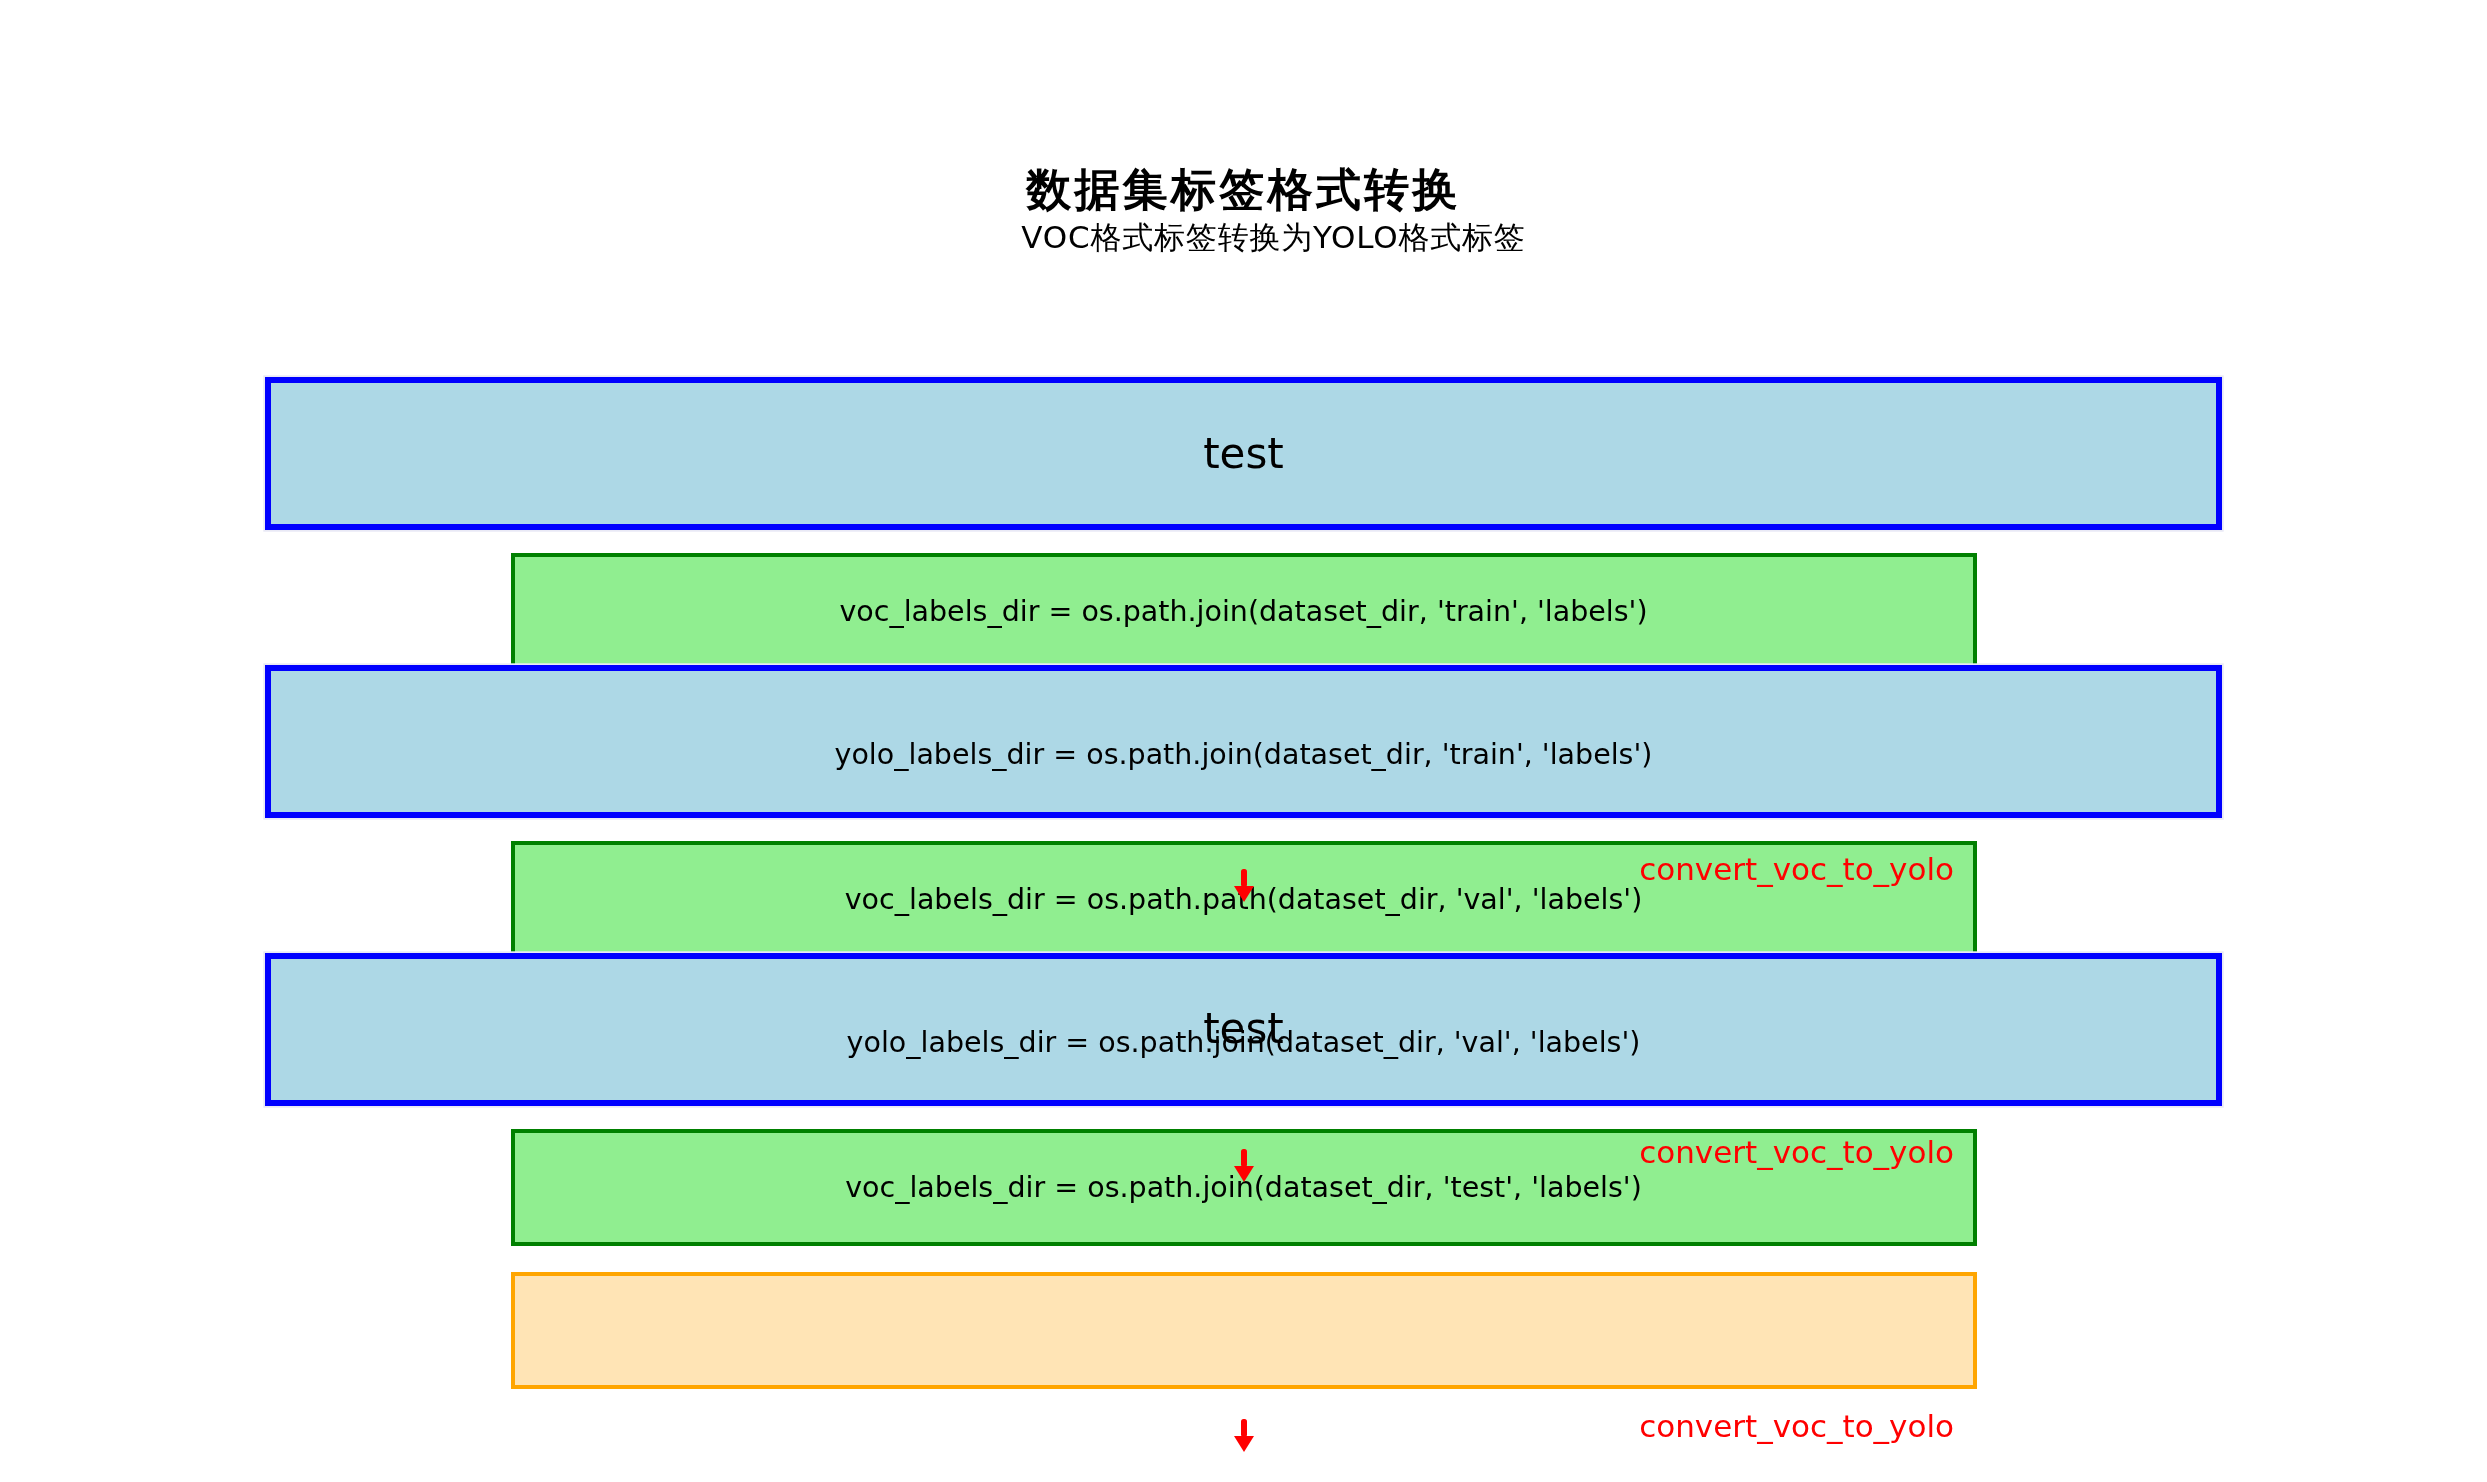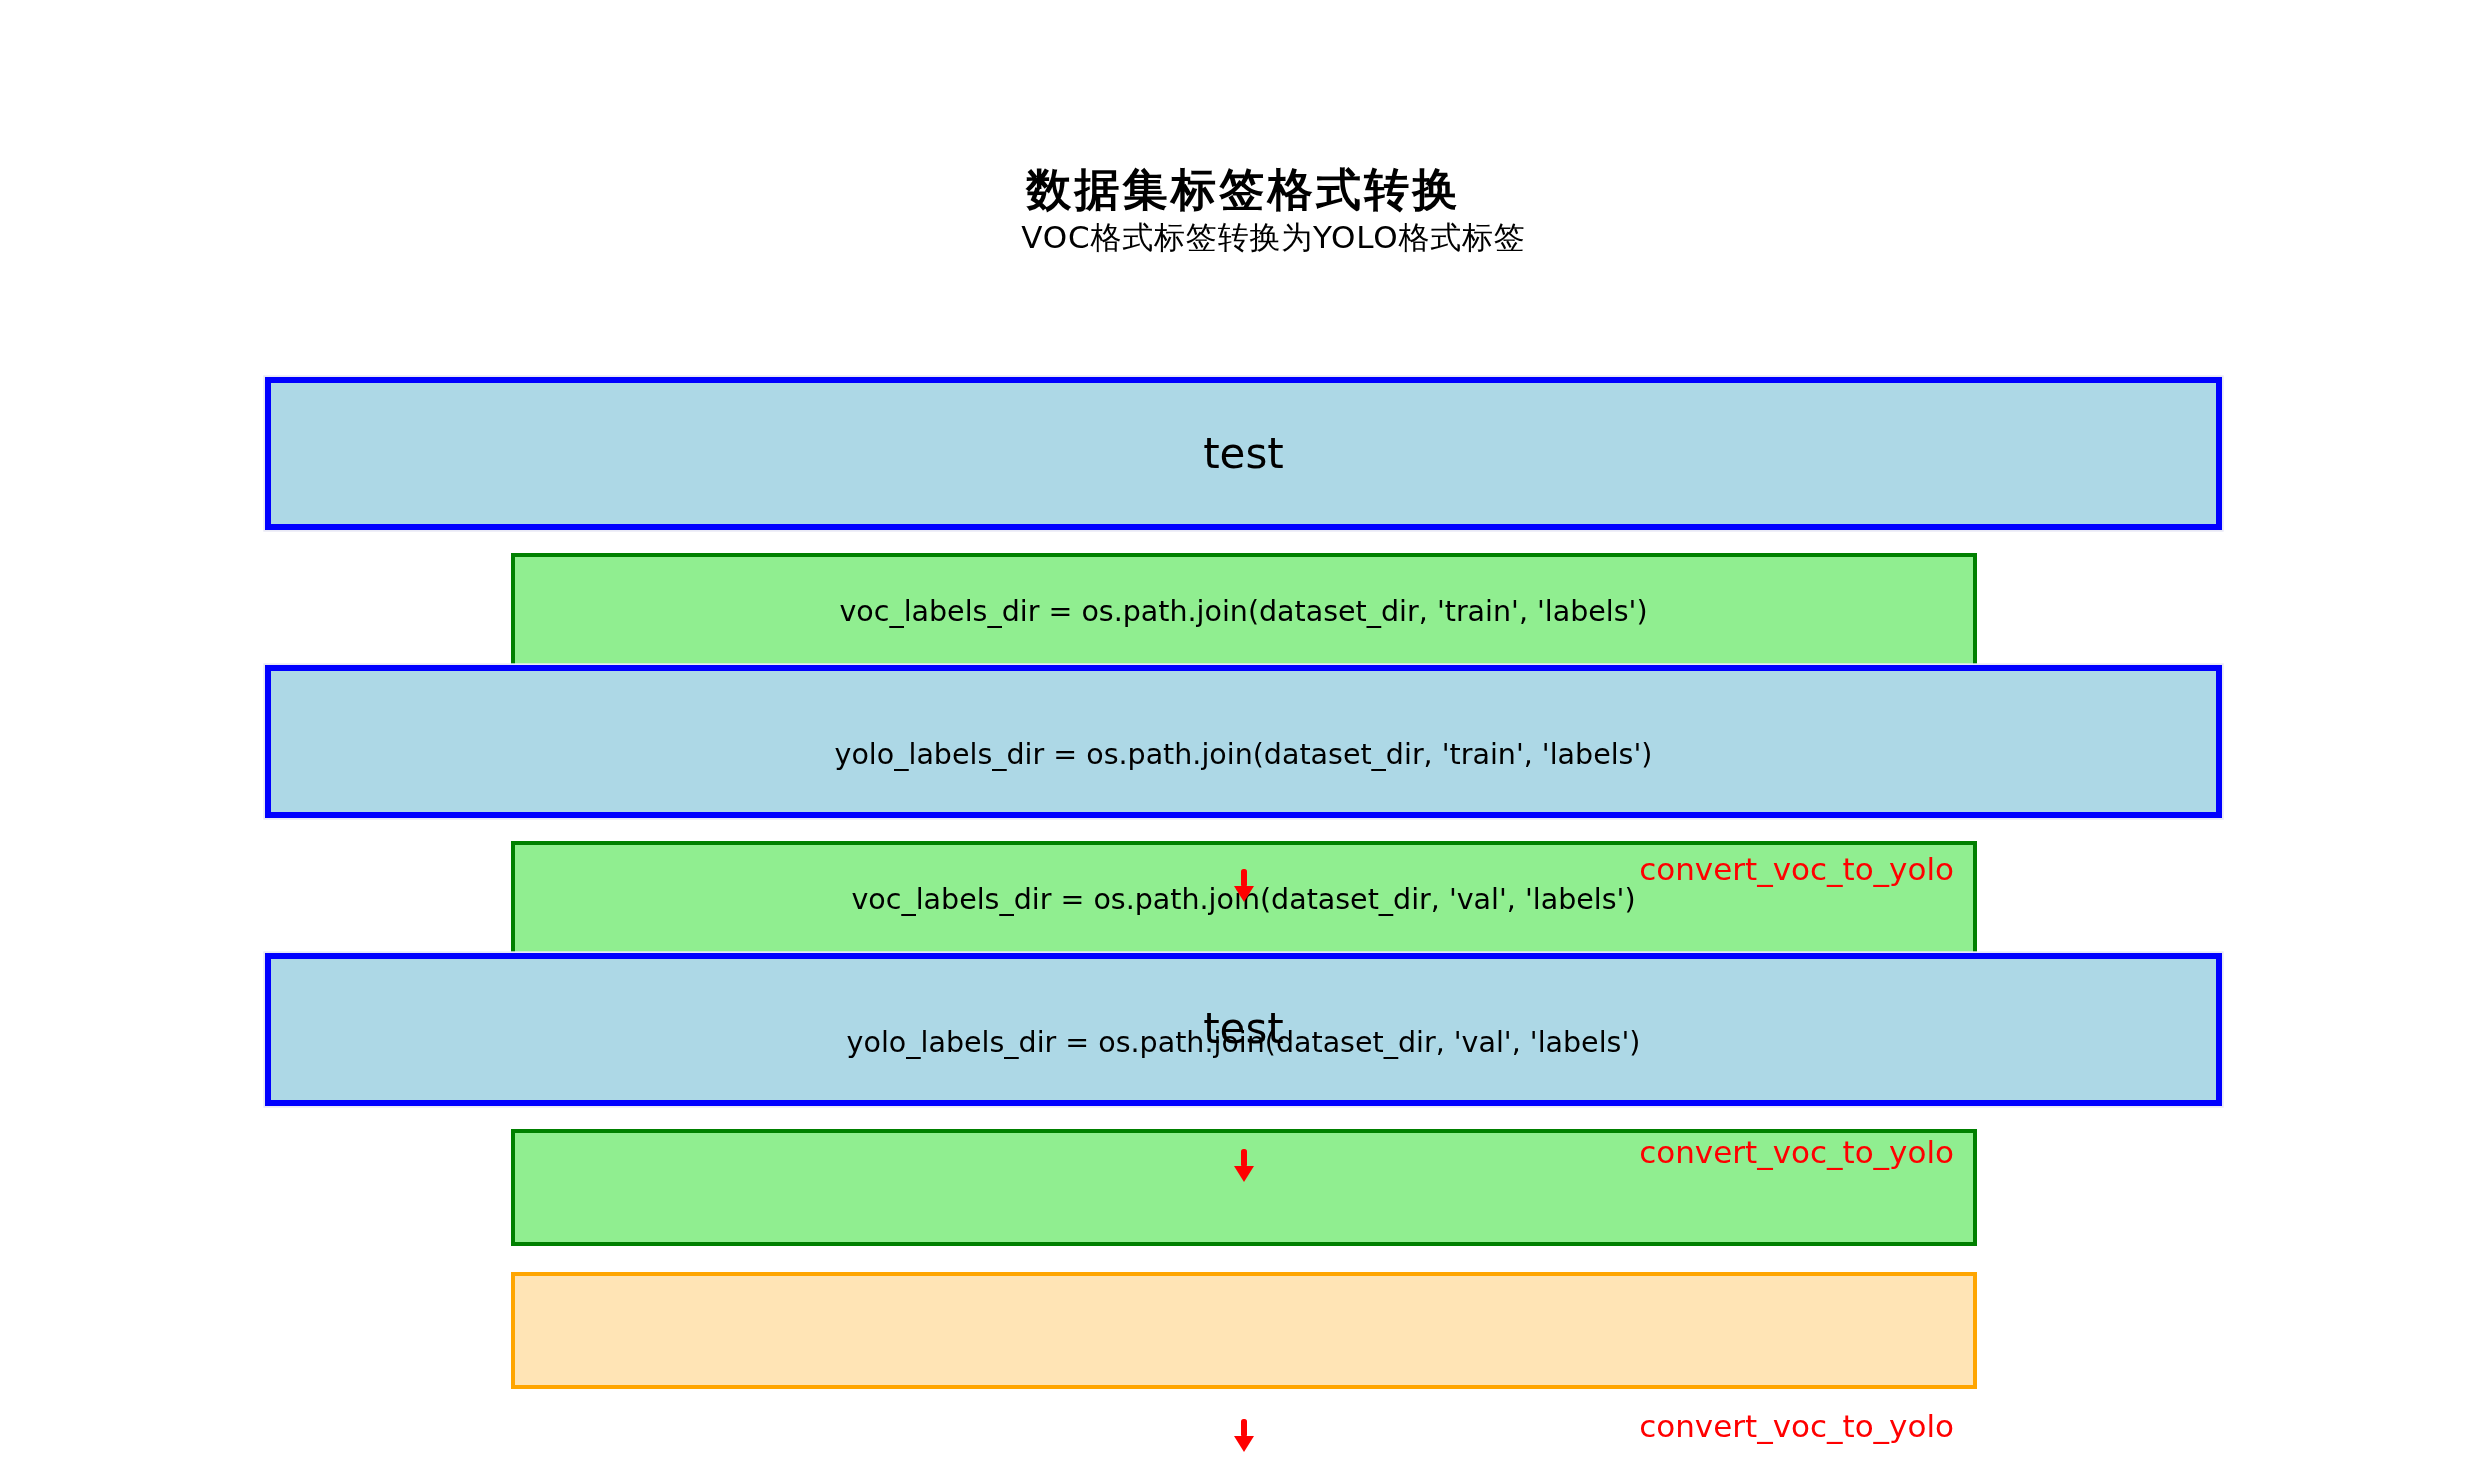--- a/index.html
+++ b/index.html
@@ -72,22 +72,23 @@
 
   <div class="box blue-box" style="top:377px"></div>
   <div class="box blue-box" style="top:665px"></div>
   <div class="box blue-box" style="top:953px"></div>
 
   <div class="split-label" style="top:430px">test</div>
   <div class="split-label" style="top:1005px">test</div>
 
   <div class="code-line" style="top:738px">yolo_labels_dir = os.path.join(dataset_dir, 'train', 'labels')</div>
   <div class="code-line" style="top:595px">voc_labels_dir = os.path.join(dataset_dir, 'train', 'labels')</div>
-  <div class="code-line" style="top:883px">voc_labels_dir = os.path.join(dataset_dir, 'val', 'labels')</div>
+  <div class="code-line" style="top:883px">voc_labels_dir = os.path.path(dataset_dir, 'val', 'labels')</div>
   <div class="code-line" style="top:1026px">yolo_labels_dir = os.path.join(dataset_dir, 'val', 'labels')</div>
+  <div class="code-line" style="top:1171px">voc_labels_dir = os.path.join(dataset_dir, 'test', 'labels')</div>
 
   <div class="down-arrow" style="top:869px">
     <div class="stem"></div>
       <div class="head"></div>
   </div>
   <div class="convert-label" style="top:852px">convert_voc_to_yolo</div>
 
   <div class="down-arrow" style="top:1149px">
     <div class="stem"></div>
       <div class="head"></div>

